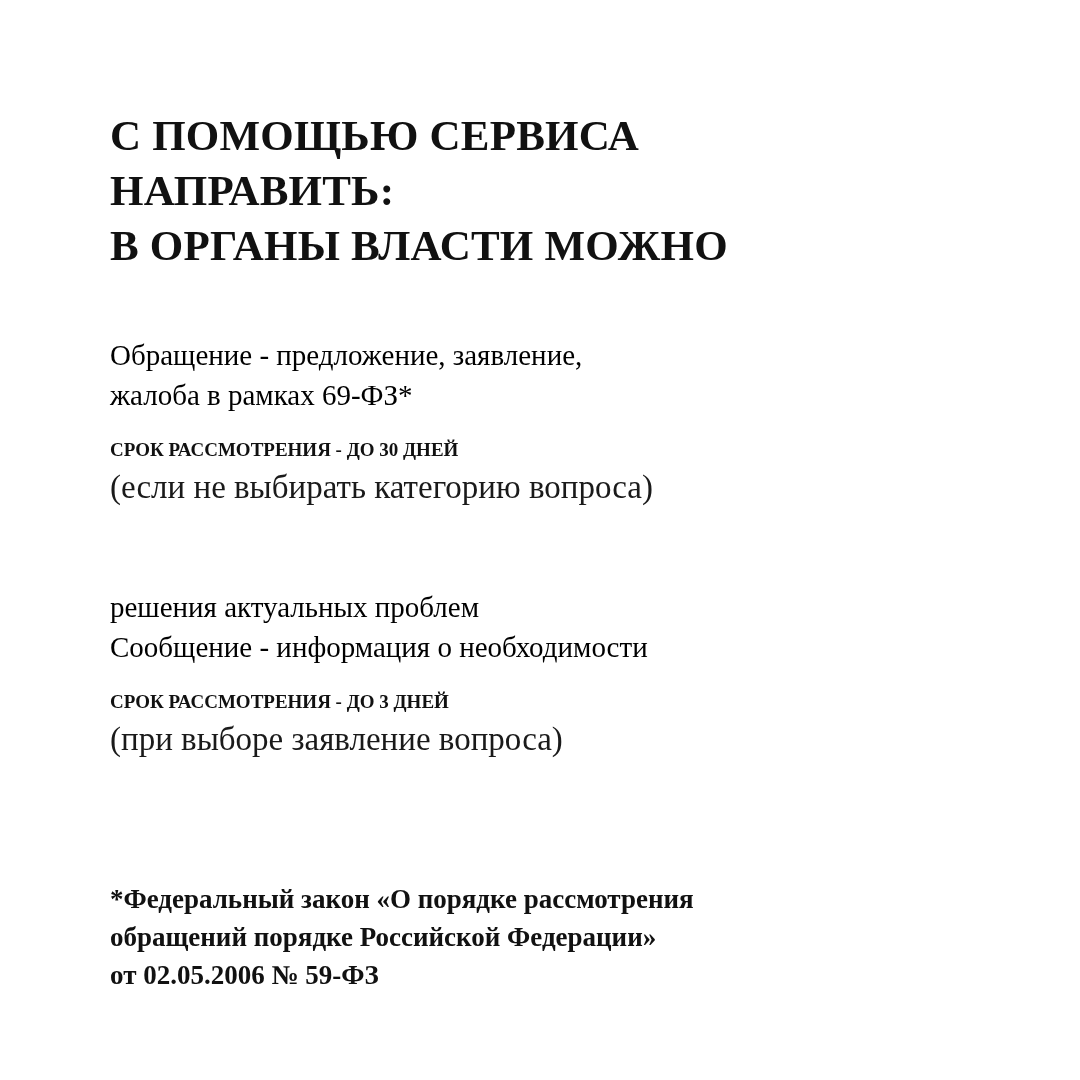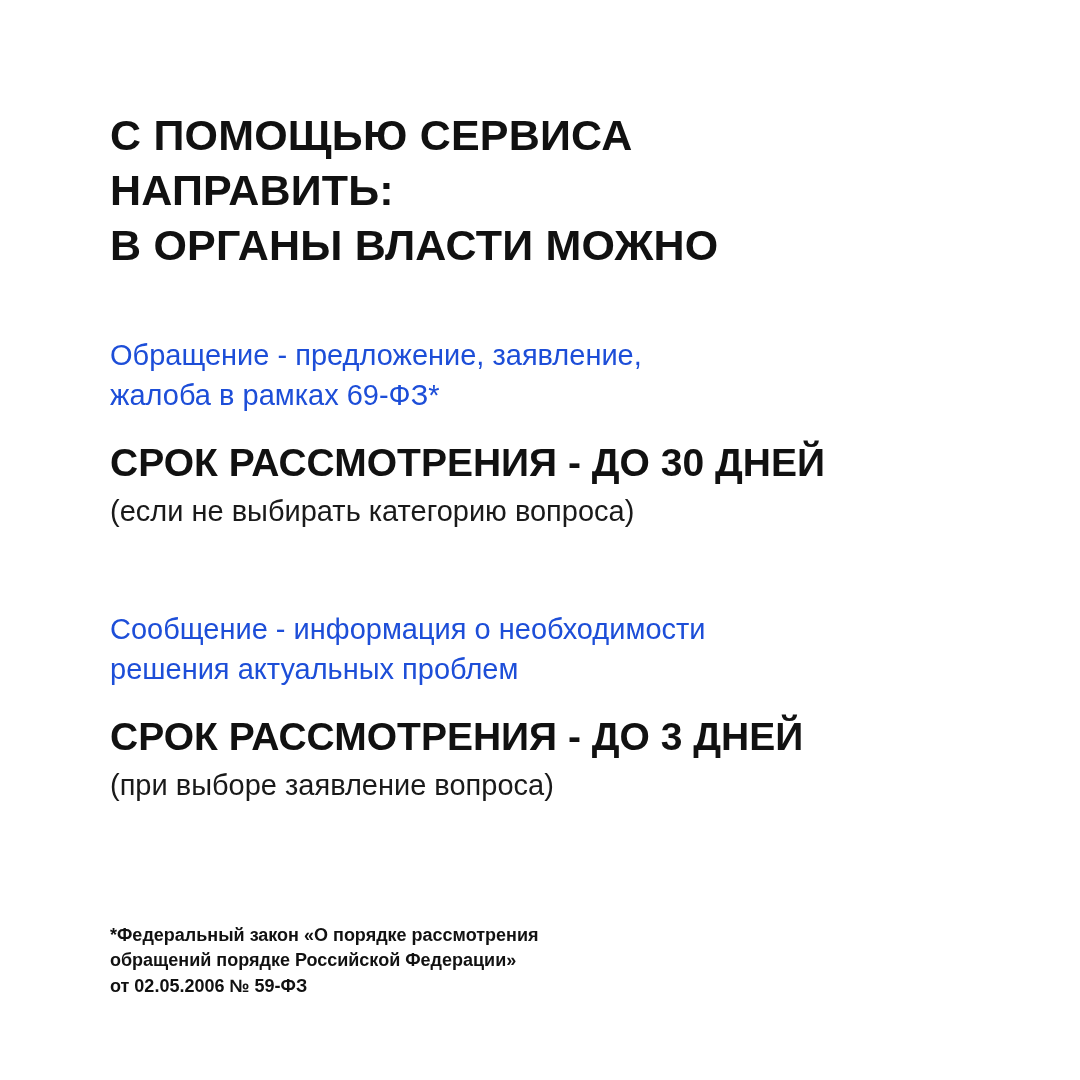--- a/index.html
+++ b/index.html
@@ -13,20 +13,21 @@
     font-family: "Liberation Sans", sans-serif;
     color: #1a1a1a;
     overflow: hidden;
   }
   .slide {
     position: relative;
     width: 1080px;
     height: 1080px;
     box-sizing: border-box;
     padding: 108px 110px 44px 110px;
+    font-family: Liberation Serif, serif;
   }
   .headline {
     font-size: 43px;
     line-height: 1.28;
     font-weight: 700;
     letter-spacing: 0.2px;
     color: #111111;
     margin: 0 0 62px 0;
     max-width: 780px;
   }
@@ -34,47 +35,47 @@
     display: block;
     white-space: nowrap;
   }
   .block {
     margin-bottom: 0;
   }
   .para {
     font-size: 29px;
     line-height: 1.38;
     font-weight: 400;
-    color: #1d4ed8;
+    color: #000000;
     margin: 0;
     max-width: 800px;
   }
   .para .line {
     display: block;
   }
   .term {
-    font-size: 39px;
+    font-size: 19px;
     line-height: 1.35;
     font-weight: 700;
     color: #111111;
     margin: 22px 0 0 0;
   }
   .note {
-    font-size: 29px;
+    font-size: 33px;
     line-height: 1.35;
     font-weight: 400;
     color: #1a1a1a;
     margin: 2px 0 0 0;
   }
   .gap-large {
     height: 78px;
   }
   .footnote {
     margin-top: 118px;
-    font-size: 18px;
+    font-size: 27px;
     line-height: 1.42;
     font-weight: 700;
     color: #111111;
     max-width: 830px;
   }
   .footnote .line {
     display: block;
   }
 </style>
 </head>
@@ -94,22 +95,22 @@
       <span class="line">жалоба в рамках 69-ФЗ*</span>
     </p>
     <p class="term">СРОК РАССМОТРЕНИЯ - ДО 30 ДНЕЙ</p>
     <p class="note">(если не выбирать категорию вопроса)</p>
   </div>
 
   <div class="gap-large"></div>
 
   <div class="block">
     <p class="para">
+      <span class="line">решения актуальных проблем</span>
       <span class="line">Сообщение - информация о необходимости</span>
-      <span class="line">решения актуальных проблем</span>
     </p>
     <p class="term">СРОК РАССМОТРЕНИЯ - ДО 3 ДНЕЙ</p>
     <p class="note">(при выборе заявление вопроса)</p>
   </div>
 
   <div class="footnote">
     <span class="line">*Федеральный закон «О порядке рассмотрения</span>
     <span class="line">обращений порядке Российской Федерации»</span>
     <span class="line">от 02.05.2006 № 59-ФЗ</span>
   </div>

